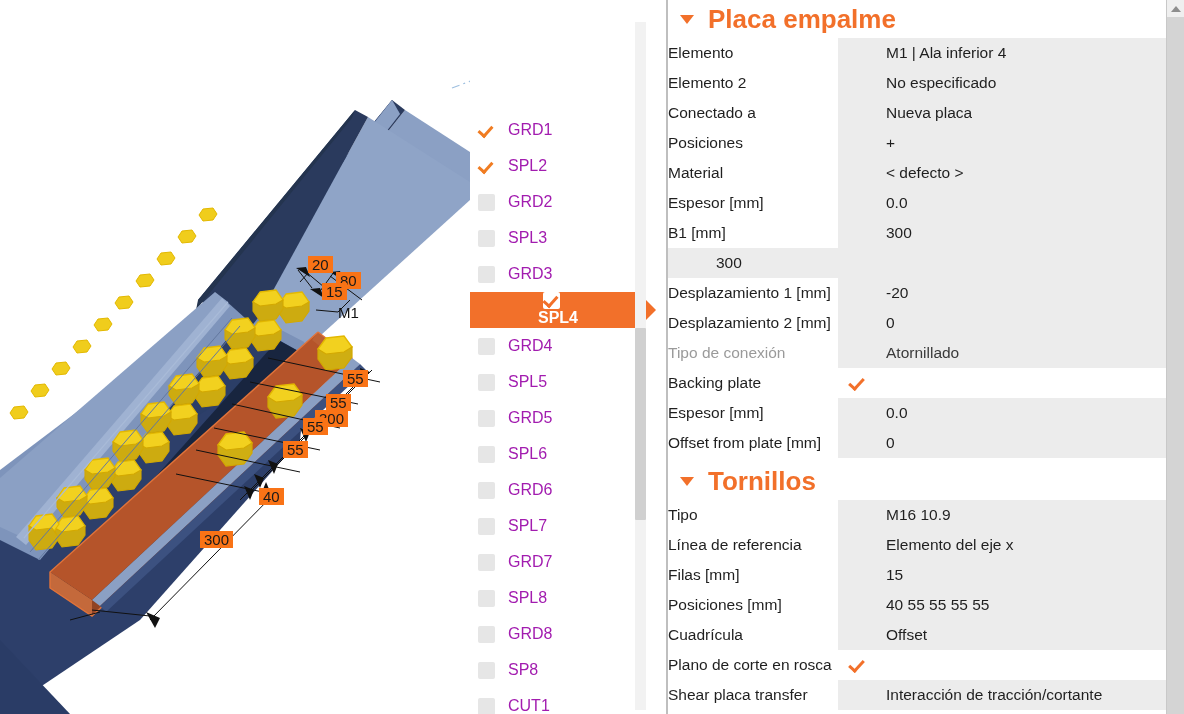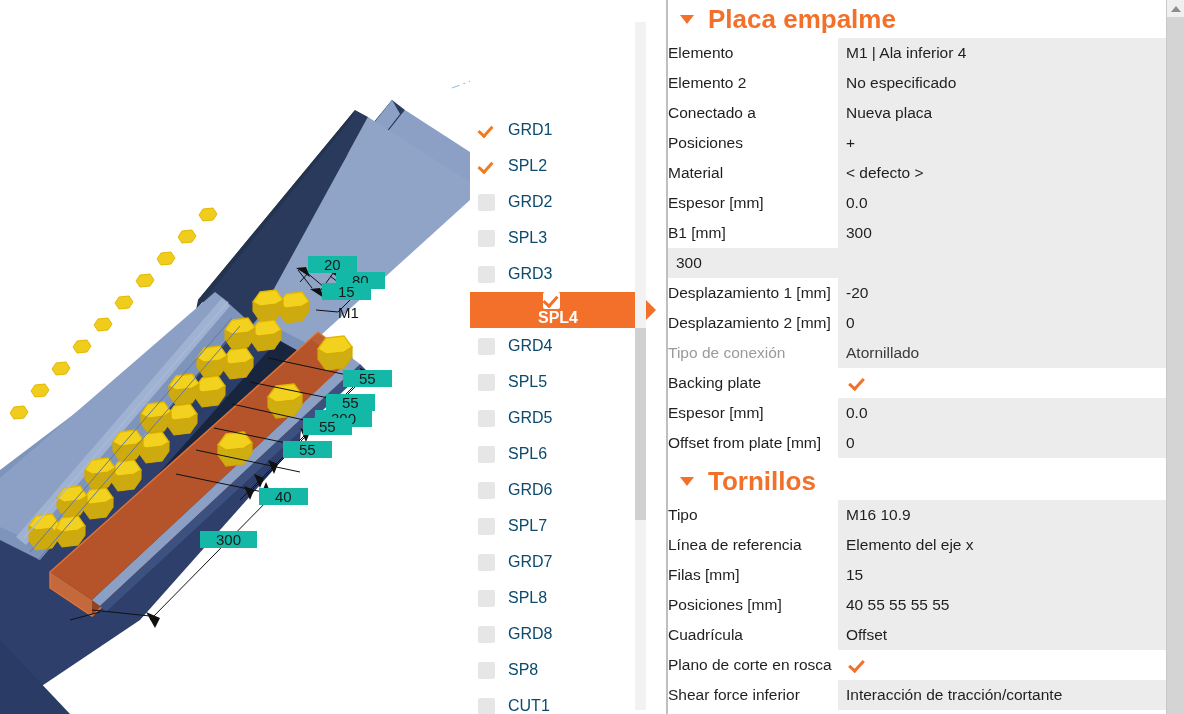--- a/index.html
+++ b/index.html
@@ -21,26 +21,26 @@
     position: relative;
     width: 470px; height: 714px;
     background: #ffffff;
     overflow: hidden;
     flex: 0 0 470px;
   }
   #viewport svg { display: block; }
 
   .dimlabel {
     position: absolute;
-    background: #14b8a6;
+    background: #f97316;
     color: #1a1a1a;
     font-family: "Liberation Sans", sans-serif;
     font-size: 15px;
     line-height: 15px;
-    padding: 1px 16px;
+    padding: 1px 4px;
     white-space: nowrap;
   }
   .plainlabel {
     position: absolute;
     color: #111;
     font-family: "Liberation Sans", sans-serif;
     font-size: 15px;
     white-space: nowrap;
   }
 
@@ -59,21 +59,21 @@
     top: 0; left: 0;
     width: 176px;
   }
   .tree-row {
     position: relative;
     height: 36px;
     display: flex;
     align-items: center;
     padding-left: 8px;
     font-size: 16px;
-    color: #0c4a6e;
+    color: #a21caf;
     background: #ffffff;
   }
   .tree-row .cb {
     width: 17px; height: 17px;
     flex: 0 0 17px;
     background: #e6e6e6;
     border-radius: 2px;
     margin-right: 13px;
     position: relative;
   }
@@ -183,21 +183,21 @@
     background: #ececec;
     display: flex;
     align-items: center;
     padding: 0 8px;
     font-size: 15.5px;
     color: #1f1f1f;
     position: relative;
     min-width: 0;
   }
   .ctl.disabled { color: #3a3a3a; }
-  .ctl .val { overflow: hidden; white-space: nowrap; text-overflow: ellipsis; }
+  .ctl .val { overflow: hidden; white-space: nowrap; text-overflow: ellipsis; margin-left: 40px; }
   .chk-orange {
     width: 18px; height: 18px;
     position: relative;
     margin-left: 2px;
     align-self: center;
   }
   .chk-orange::after {
     content: "";
     position: absolute;
     left: 4px; top: 1px;
@@ -724,21 +724,21 @@
       <div class="prow plain-row-bg">
         <div class="plabel">Plano de corte en rosca</div>
         <div class="pfield">
           <div style="flex:1 1 auto; display:flex; align-items:center; padding-left:8px;">
             <span class="chk-orange"></span>
           </div>
         </div>
       </div>
 
       <div class="prow">
-        <div class="plabel">Shear force inferior</div>
+        <div class="plabel">Shear placa transfer</div>
         <div class="pfield">
           <div class="ctl">
             <span class="val">Interacción de tracción/cortante</span>
 
           </div>
         </div>
       </div>
 
     </div>
 

